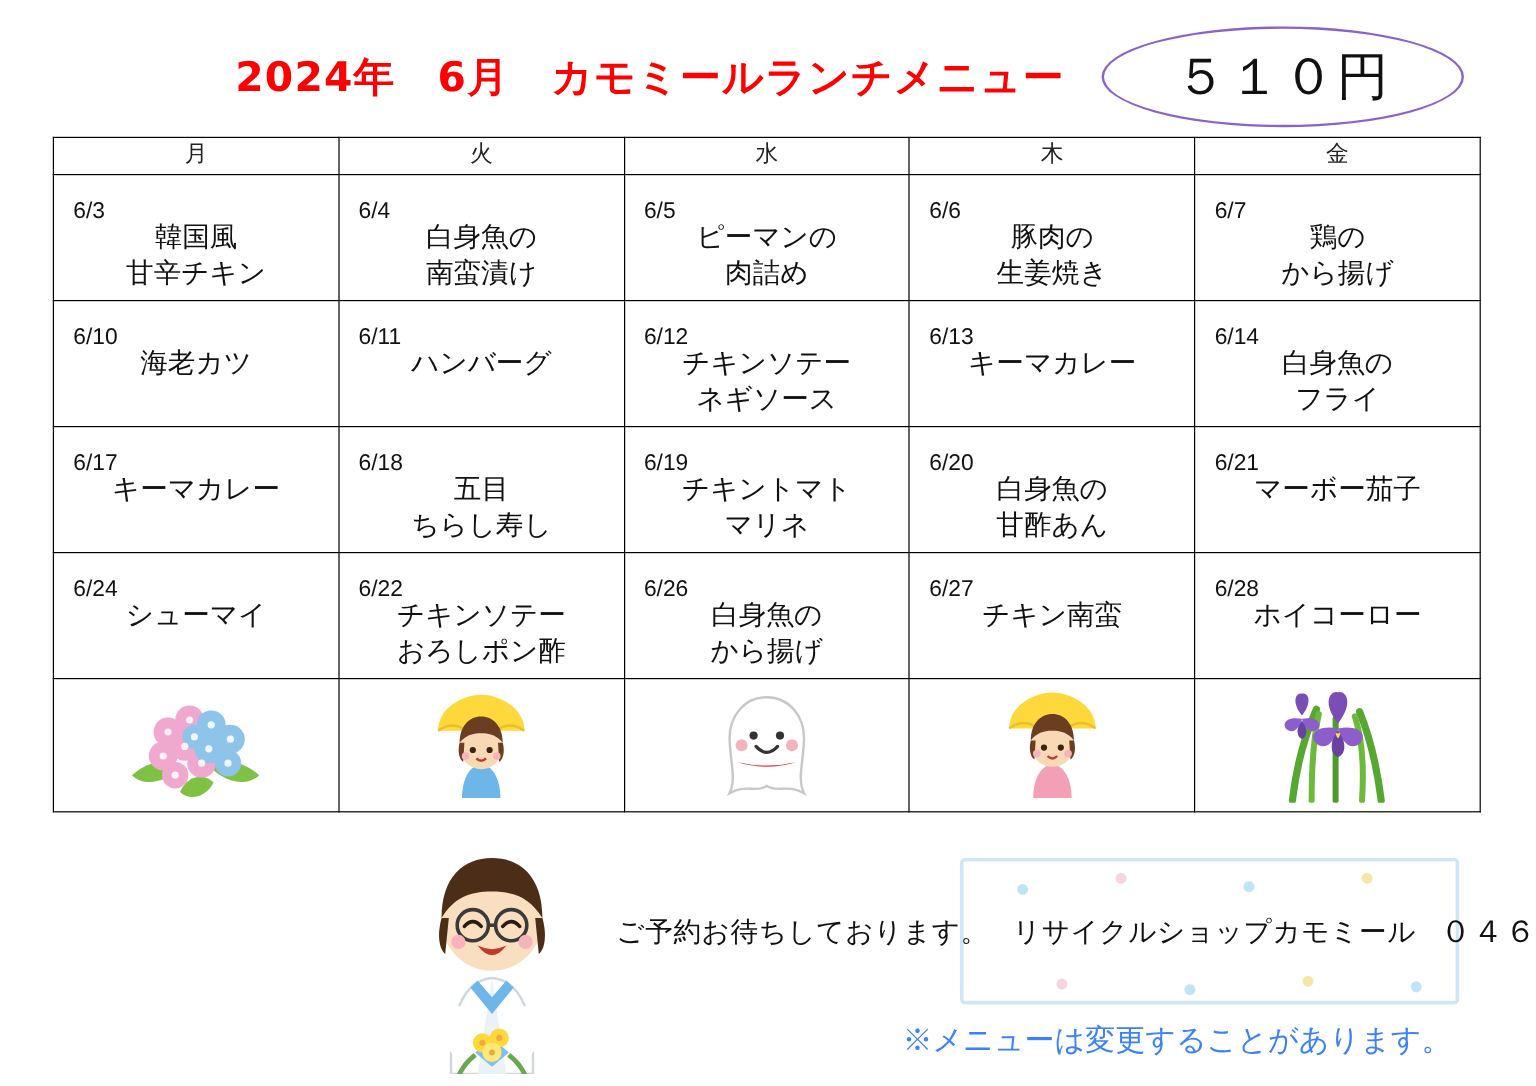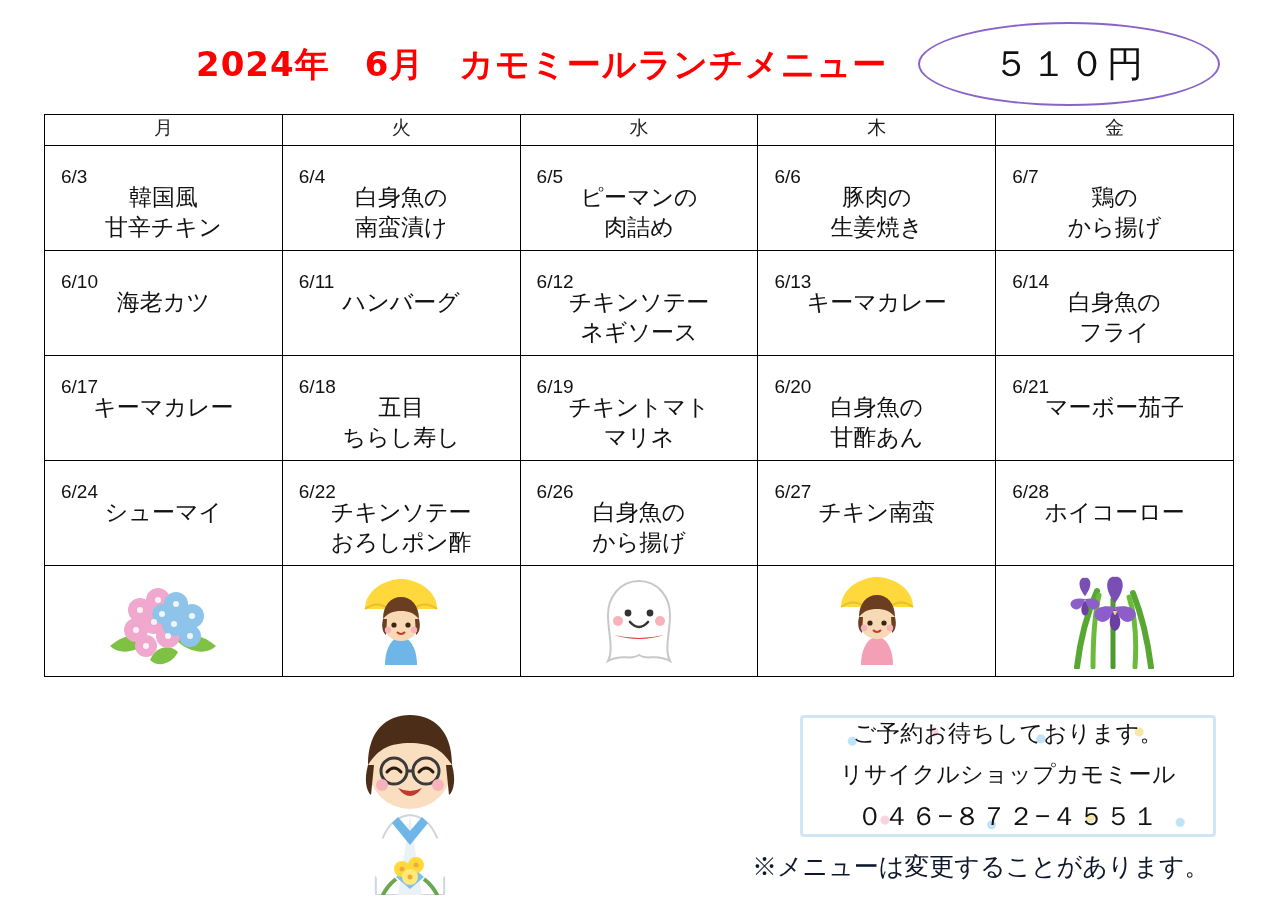--- a/index.html
+++ b/index.html
@@ -40,21 +40,21 @@
     width: 302px;
     height: 84px;
     border: 2px solid #8a63c8;
     border-radius: 50%;
     box-sizing: border-box;
     display: flex;
     align-items: center;
     justify-content: center;
   }
   .price-text {
-    font-size: 36px;
+    font-size: 43px;
     letter-spacing: 2px;
     color: #111;
     font-family: Liberation Serif, serif;
   }
 
   
   .menu-table {
     position: absolute;
     left: 44px;
     top: 114px;
@@ -138,41 +138,40 @@
       radial-gradient(circle at 32% 12%, #f9d3dd 0 4px, transparent 5px),
       radial-gradient(circle at 58% 18%, #bfe3f7 0 4px, transparent 5px),
       radial-gradient(circle at 82% 12%, #f6e6a8 0 4px, transparent 5px),
       radial-gradient(circle at 20% 88%, #f9d3dd 0 4px, transparent 5px),
       radial-gradient(circle at 46% 92%, #bfe3f7 0 4px, transparent 5px),
       radial-gradient(circle at 70% 86%, #f6e6a8 0 4px, transparent 5px),
       radial-gradient(circle at 92% 90%, #bfe3f7 0 4px, transparent 5px),
       linear-gradient(#ffffff, #ffffff);
     box-sizing: border-box;
     display: flex;
-    flex-direction: column;
     align-items: center;
-    justify-content: space-between;
-    gap: 4px;
+    justify-content: center;
+    gap: 20px;
   }
   .contact-line {
     font-size: 23px;
     color: #111;
     letter-spacing: 0.5px;
     white-space: nowrap;
   }
   .contact-line.tel {
     font-size: 26px;
     letter-spacing: 1px;
   }
   .note {
     position: absolute;
     left: 752px;
     top: 160px;
     font-size: 25px;
-    color: #0f172a;
+    color: #3b82f6;
     white-space: nowrap;
   }
 </style>
 </head>
 <body>
 
 <div class="header">
   <div class="title">2024年　6月　カモミールランチメニュー</div>
   <div class="price-oval">
     <span class="price-text">５１０円</span>

